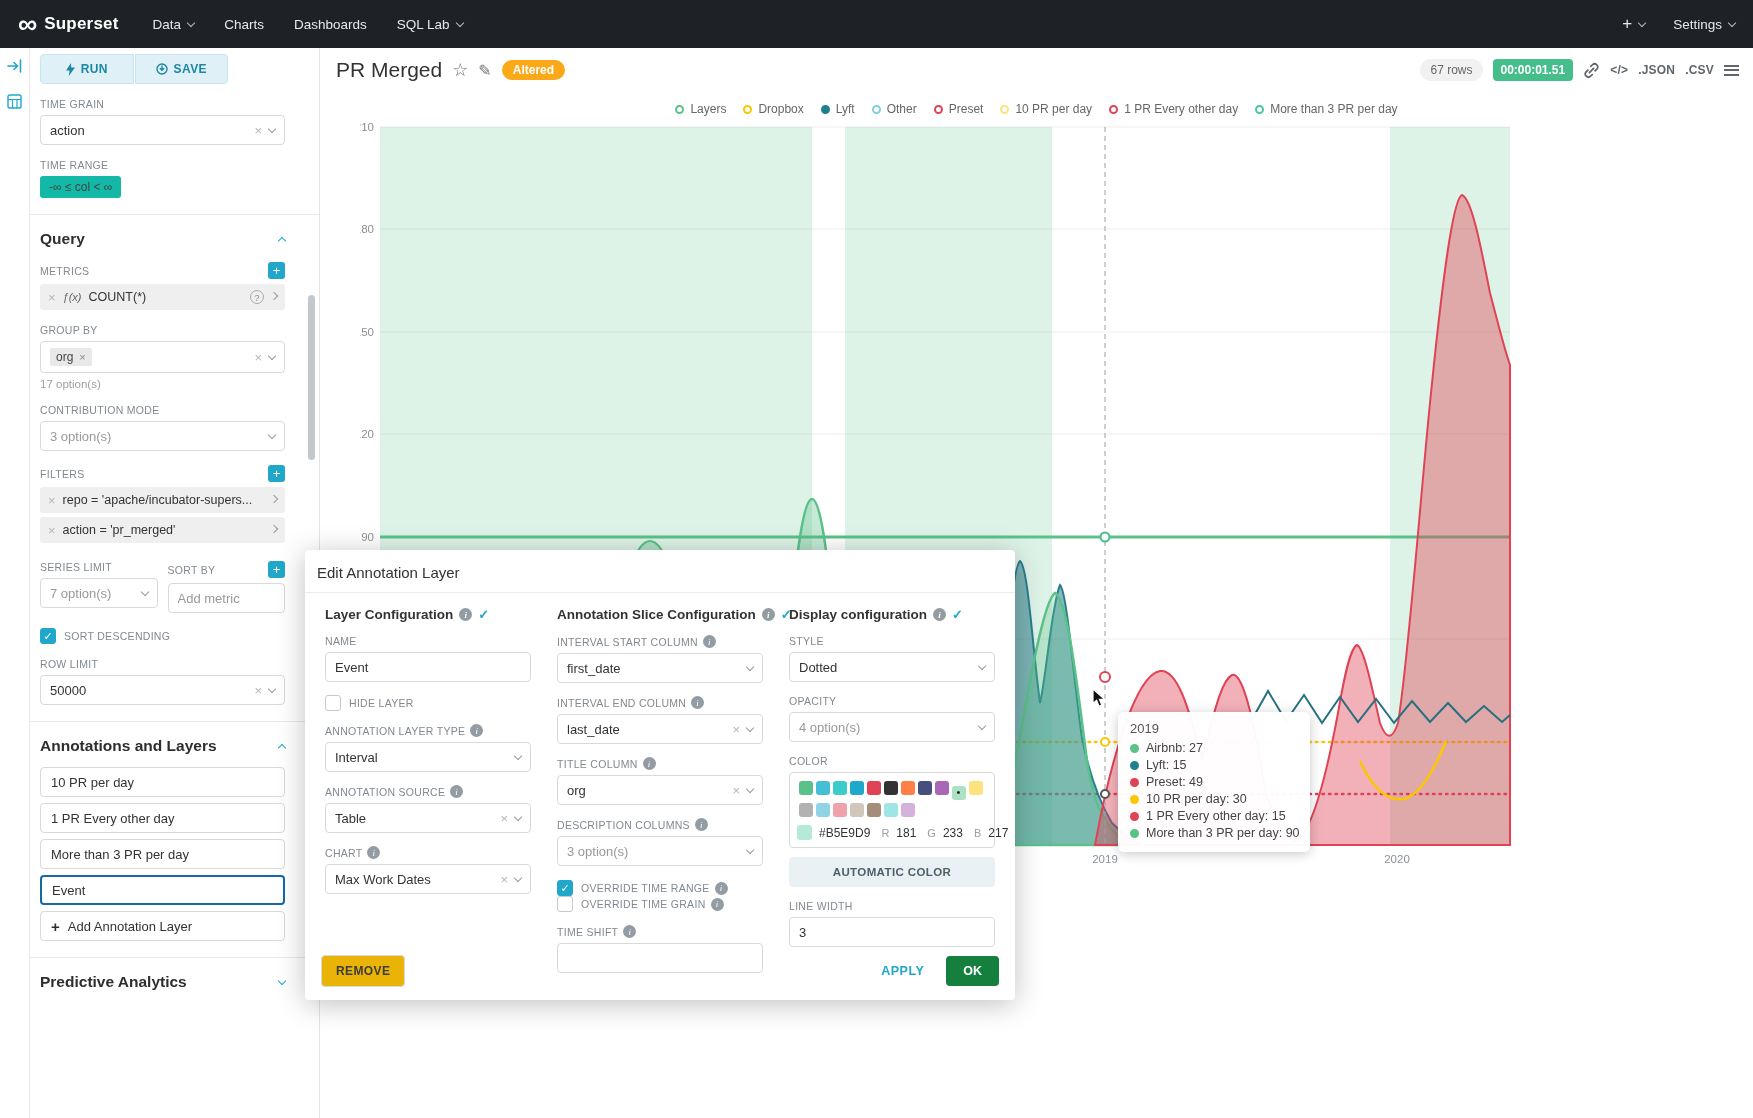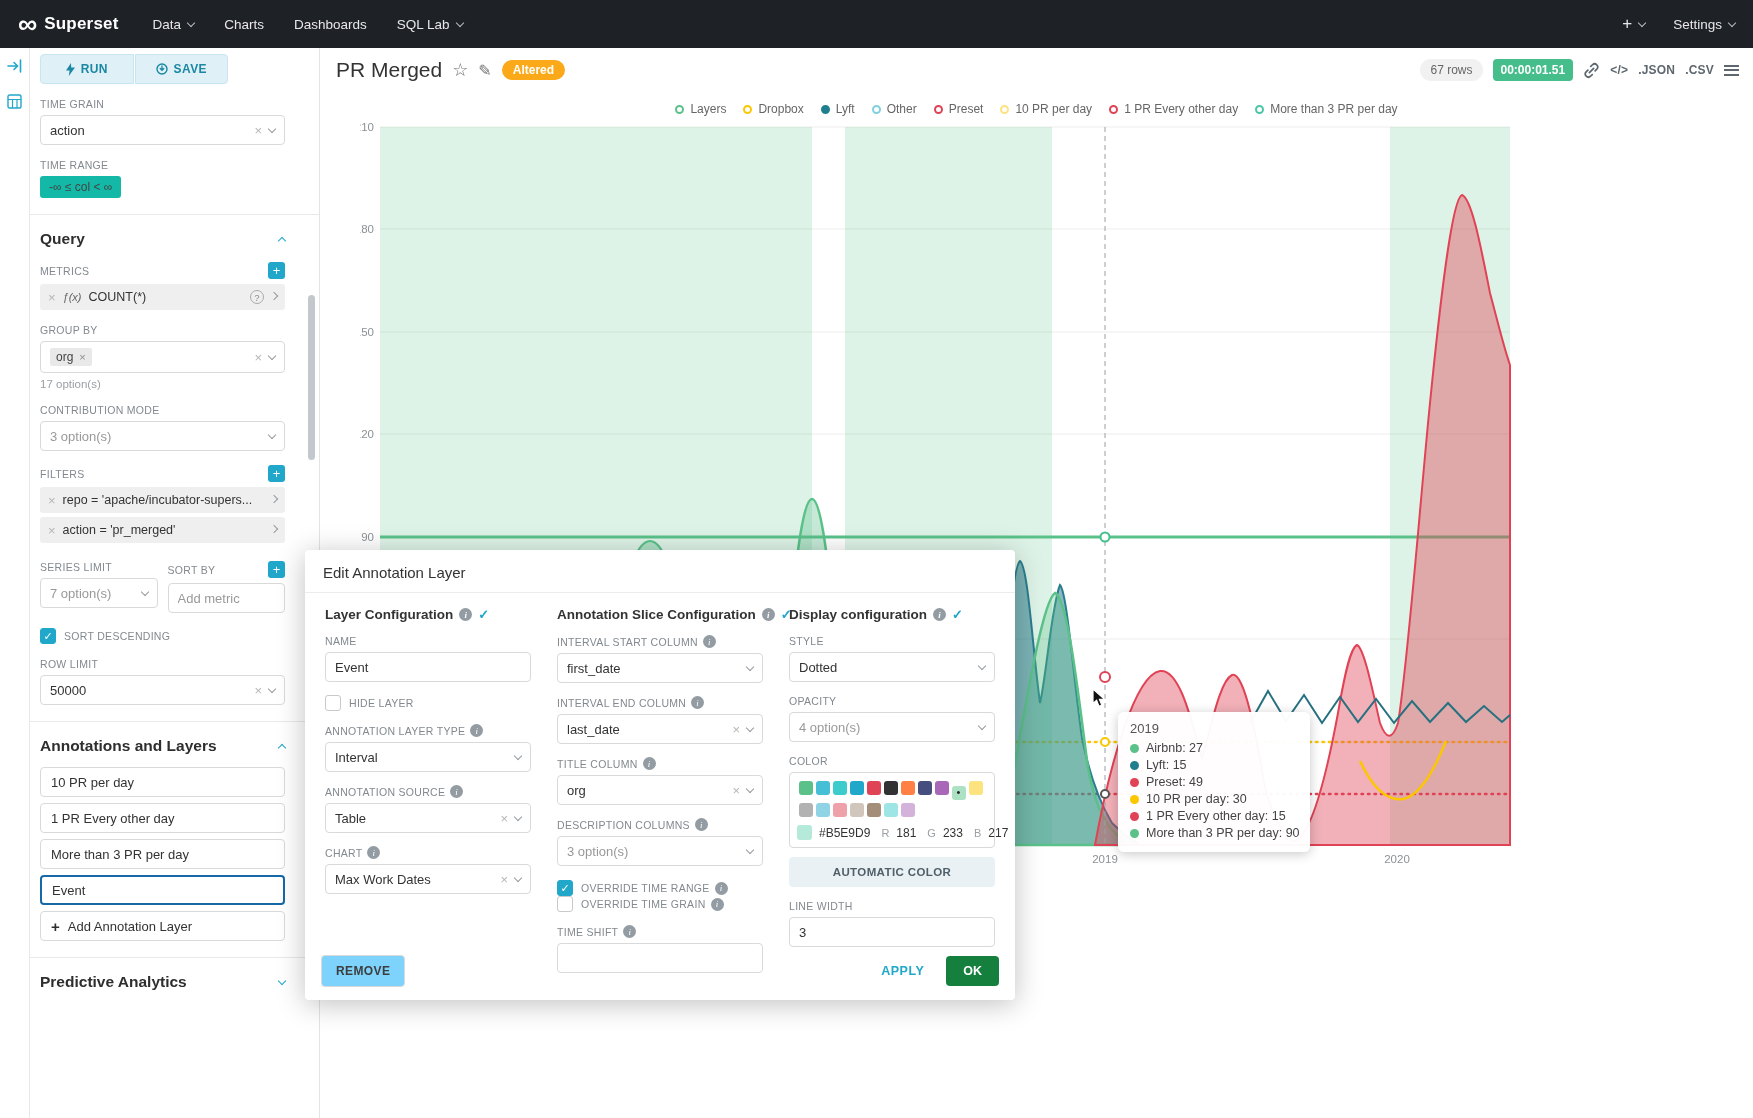--- a/index.html
+++ b/index.html
@@ -118,21 +118,21 @@
   .tt-title{font-size:13px;color:#555;margin-bottom:5px;}
   .tt-row{display:flex;align-items:center;gap:7px;margin:3px 0;font-size:12.5px;color:#444;
       white-space:nowrap;}
   .tt-dot{width:9px;height:9px;border-radius:50%;flex:none;}
 
   .cursor{position:absolute;left:772px;top:640px;z-index:25;}
 
   
   .modal{position:absolute;left:305px;top:550px;width:710px;height:450px;background:#fff;
       border-radius:4px;box-shadow:0 4px 28px rgba(0,0,0,.25);z-index:50;}
-  .modal-title{font-size:15px;font-weight:500;color:#333;padding:14px 18px 11px;
+  .modal-title{font-size:15px;font-weight:500;color:#333;padding:14px 12px 11px;
       border-bottom:1px solid #ECECEC;}
   .modal-body{display:flex;gap:26px;padding:14px 20px 0;}
   .mcol{flex:1;min-width:0;}
   .msec-head{font-size:13.5px;font-weight:bold;color:#333;display:flex;align-items:center;gap:6px;
       white-space:nowrap;}
   .info-i{width:13px;height:13px;border-radius:50%;background:#939CA3;color:#fff;font-size:9px;
       font-style:italic;display:inline-flex;align-items:center;justify-content:center;flex:none;
       font-family:"Liberation Serif",serif;}
   .check{color:#20A7C9;font-weight:bold;font-size:13px;}
   .mlbl{font-size:10.5px;color:#82898F;letter-spacing:.3px;margin:13px 0 5px;display:flex;
@@ -146,21 +146,21 @@
   .swatch.selected::after{content:"•";font-size:11px;color:#222;line-height:1;}
   .hexrow{display:flex;align-items:center;gap:7px;margin-top:7px;line-height:normal;}
   .hex-chip{width:15px;height:15px;border-radius:3px;flex:none;}
   .hex-text{font-size:12px;color:#333;}
   .rgb-l{font-size:11px;color:#9AA0A5;margin-left:4px;}
   .rgb-v{font-size:12px;color:#333;}
   .auto-color{width:100%;height:30px;margin-top:9px;border:none;border-radius:4px;background:#E9F1F5;
       color:#4F5E67;font-size:11.5px;font-weight:bold;letter-spacing:.4px;cursor:pointer;
       font-family:"Liberation Sans",sans-serif;}
   .modal-foot{position:absolute;left:16px;right:16px;bottom:13px;display:flex;align-items:center;}
-  .btn-remove{background:#7dd3fc;border:1px solid #D9D9D9;border-radius:4px;color:#3D3D3D;
+  .btn-remove{background:#eab308;border:1px solid #D9D9D9;border-radius:4px;color:#3D3D3D;
       font-size:12px;font-weight:bold;letter-spacing:.4px;padding:8px 14px;cursor:pointer;
       font-family:"Liberation Sans",sans-serif;}
   .btn-apply{margin-left:auto;background:none;border:none;color:#20A7C9;font-size:12.5px;
       font-weight:bold;letter-spacing:.5px;cursor:pointer;margin-right:16px;
       font-family:"Liberation Sans",sans-serif;}
   .btn-ok{background:#15803d;border:none;border-radius:4px;color:#fff;font-size:12.5px;
       font-weight:bold;padding:8px 17px;cursor:pointer;font-family:"Liberation Sans",sans-serif;}
 
   .scroll-thumb{position:absolute;left:308px;top:295px;width:7px;height:165px;background:#C2C8CC;
       border-radius:4px;z-index:12;}

